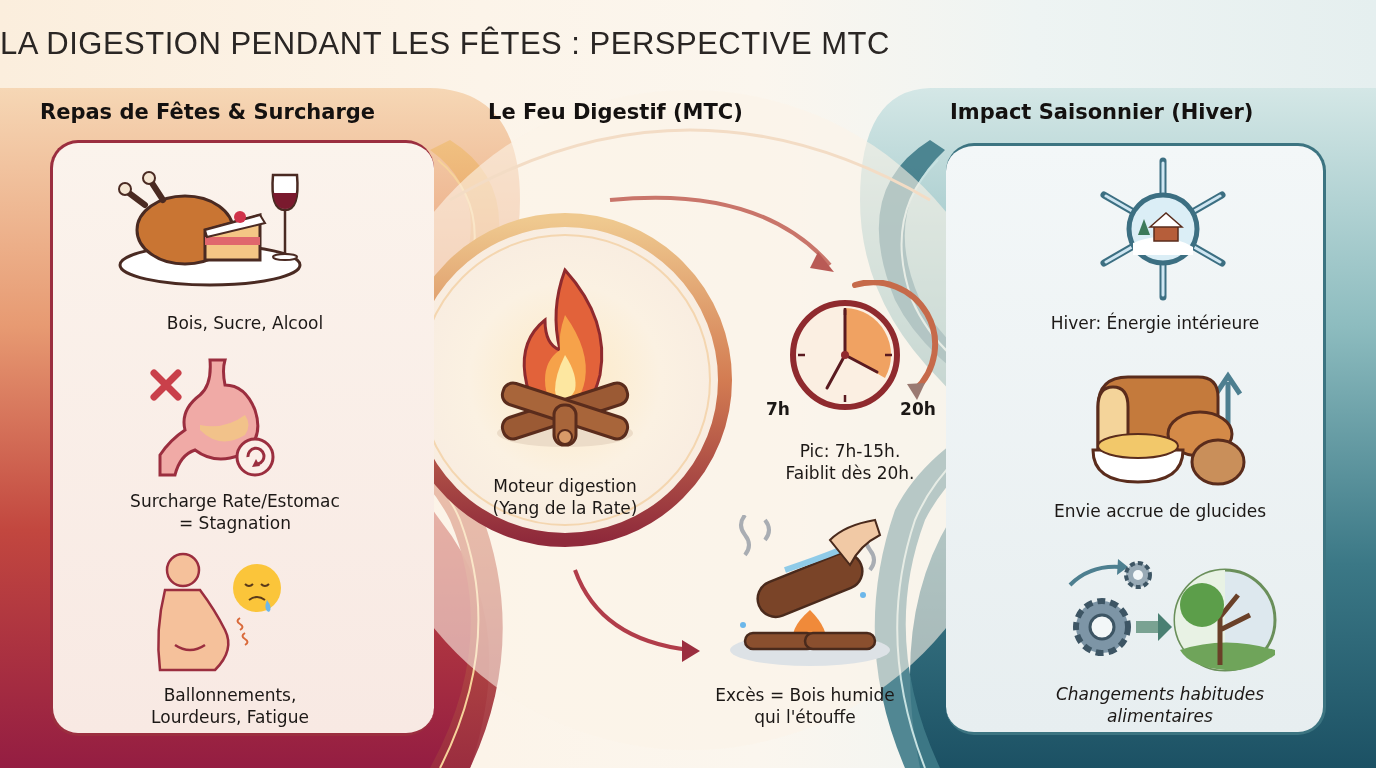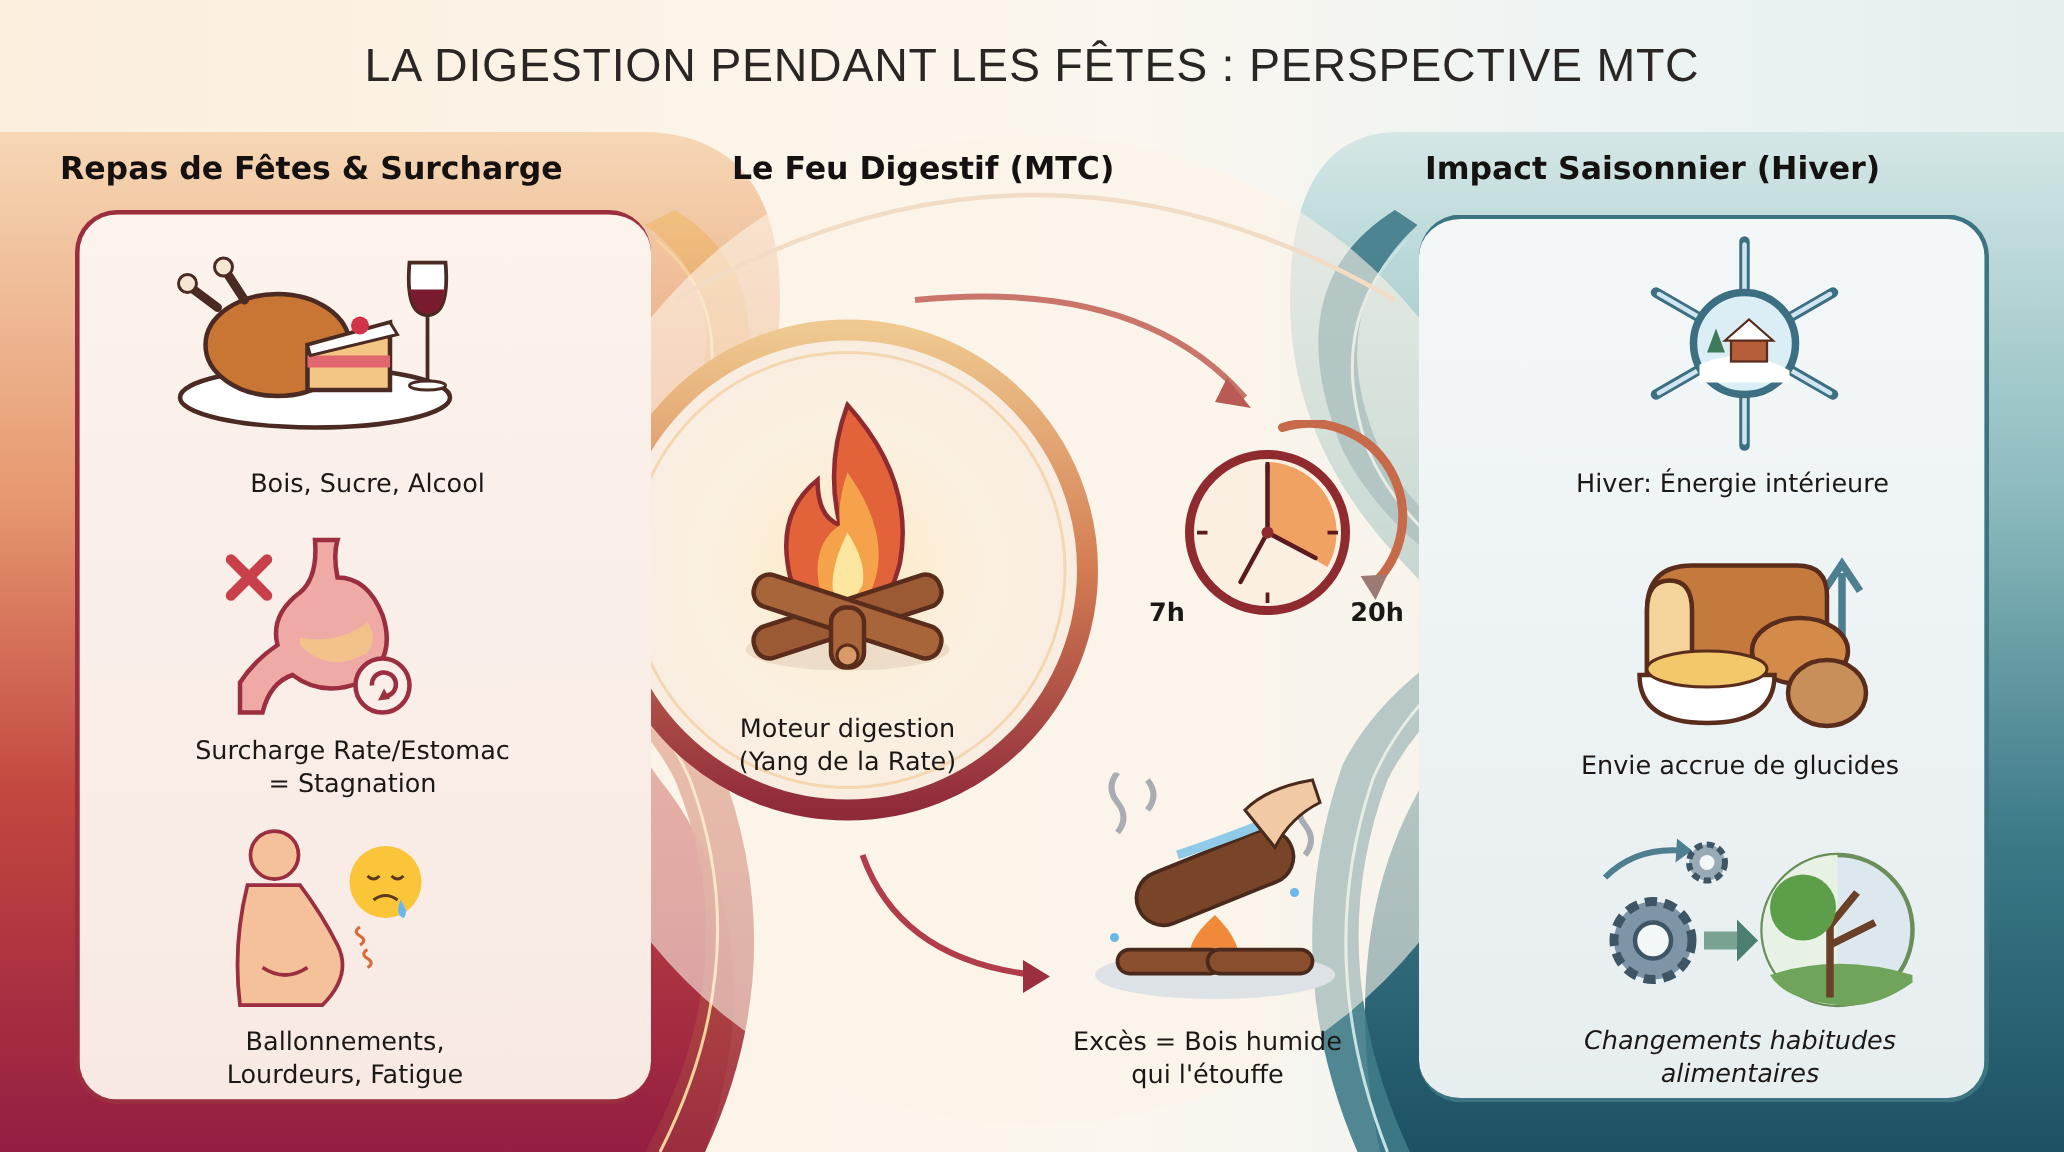--- a/index.html
+++ b/index.html
@@ -5,21 +5,21 @@
   * { box-sizing: border-box; margin: 0; padding: 0; }
   html, body { width: 1376px; height: 768px; overflow: hidden; }
   body {
     position: relative;
     font-family: "DejaVu Sans", "Liberation Sans", sans-serif;
     color: #1f1a18;
     background: linear-gradient(90deg, #fbeedd 0%, #fcf4e9 35%, #fbf6ee 55%, #eef4f3 75%, #e5efef 100%);
   }
   .bg-svg { position: absolute; left: 0; top: 0; width: 1376px; height: 768px; }
   .title {
-    position: absolute; left: 0; top: 26px; width: 1376px; text-align: center;
+    position: absolute; left: 0; top: 26px; width: 1376px; 
     font-family: "Liberation Sans", sans-serif;
     font-size: 31px; letter-spacing: 0.5px; color: #2a2624; font-weight: normal;
   }
   .col-title {
     position: absolute; top: 100px; font-weight: bold; font-size: 21px;
     font-family: "DejaVu Sans", sans-serif; color: #141110; text-align: left;
   }
   .panel {
     position: absolute; border-radius: 28px;
   }
@@ -182,20 +182,22 @@
     <line x1="70" y1="28" x2="70" y2="35"></line>
       <line x1="70" y1="115" x2="70" y2="122"></line>
     <line x1="23" y1="75" x2="30" y2="75"></line>
       <line x1="110" y1="75" x2="117" y2="75"></line>
   </g>
   <circle cx="70" cy="75" r="4" fill="#8f2a2e"></circle>
 </svg>
 <div class="label" style="left:758px;top:398px;width:40px;font-weight:bold;">7h</div>
 <div class="label" style="left:893px;top:398px;width:50px;font-weight:bold;">20h</div>
 <div class="label" style="left:750px;top:440px;width:200px;">
+  <div>Pic: 7h-15h.</div>
+  <div>Faiblit dès 20h.</div>
 </div>
 
 <svg class="icon" style="left:725px;top:515px;width:170px;height:160px;" viewBox="0 0 170 160">
   <ellipse cx="85" cy="135" rx="80" ry="16" fill="#dde2e6"></ellipse>
   <path d="M20 40 q8 -10 0 -20 q-8 -10 0 -20 M40 25 q8 -10 0 -20 M145 55 q8 -10 0 -20 q-8 -10 0 -20" stroke="#a9adb3" stroke-width="4" fill="none"></path>
   <path d="M85 95 Q105 115 100 130 L70 130 Q62 115 85 95 Z" fill="#f08a3a"></path>
   <g stroke="#4a2a1c" stroke-width="2.5">
     <rect x="20" y="118" width="70" height="16" rx="8" fill="#8a4f2e"></rect>
     <rect x="80" y="118" width="70" height="16" rx="8" fill="#8a4f2e"></rect>
     <rect x="30" y="52" width="110" height="36" rx="18" fill="#7a4428" transform="rotate(-22 85 70)"></rect>

